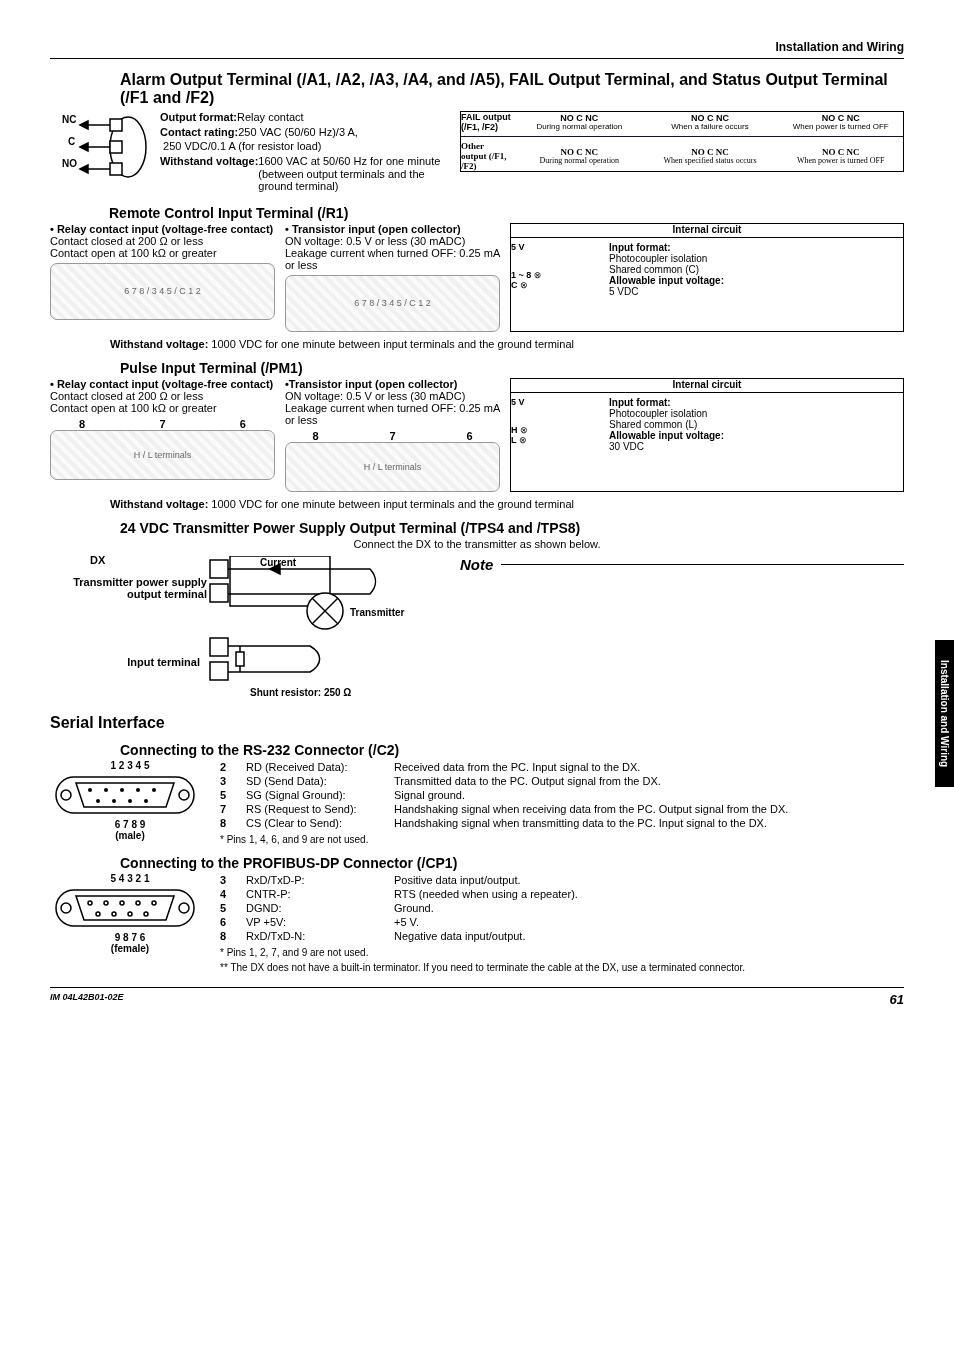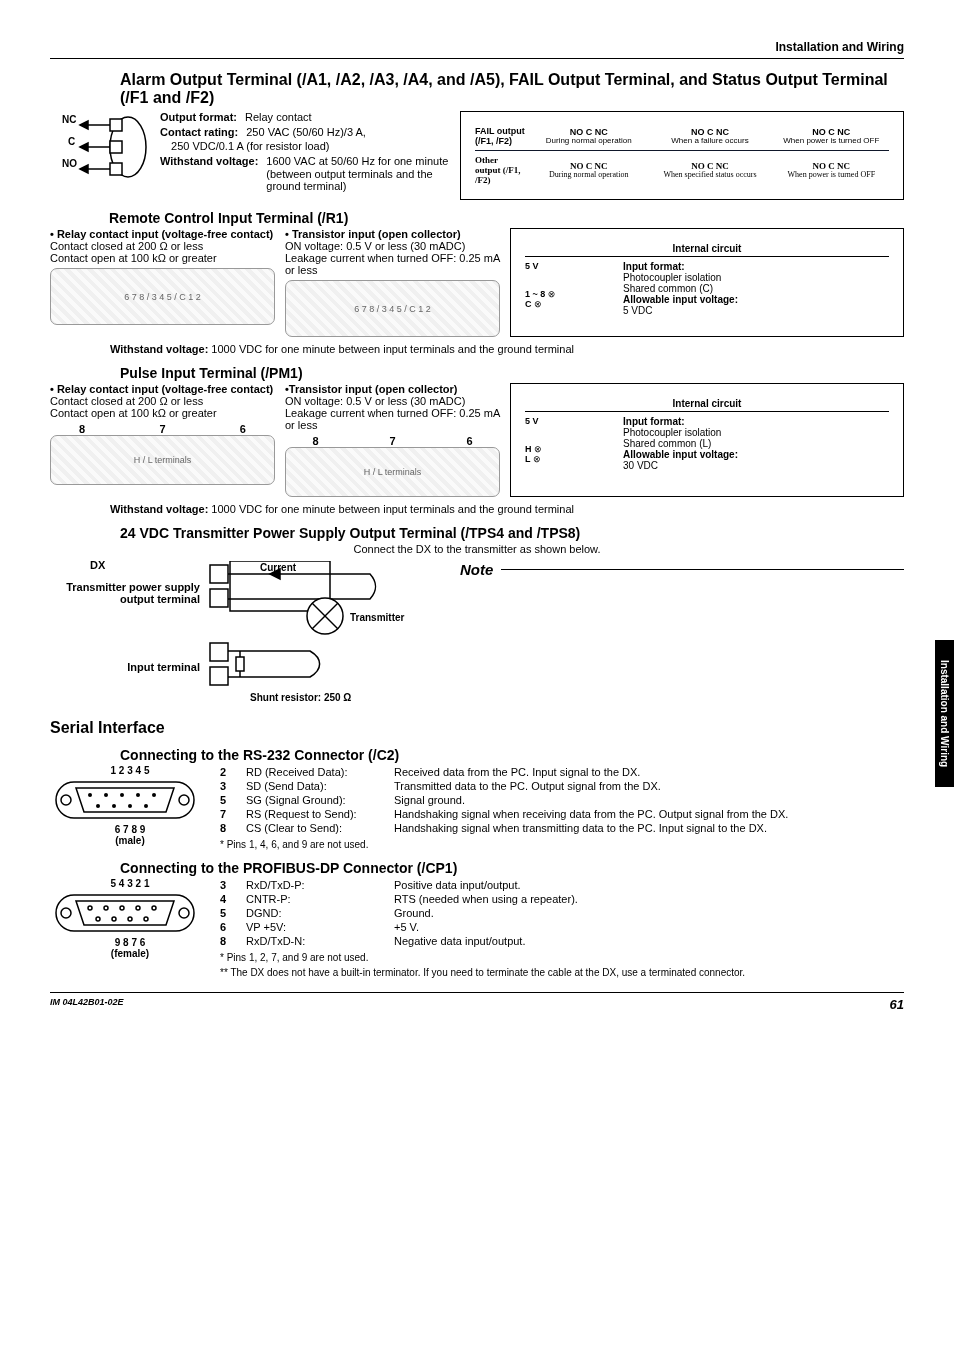--- a/index.html
+++ b/index.html
@@ -26,27 +26,27 @@
     margin: 6px 0 4px 0;
   }
   h3.sub-title {
     font-size: 14px;
     font-weight: bold;
     margin: 10px 0 2px 0;
   }
   .bold { font-weight: bold; }
   .ital { font-style: italic; font-weight: bold; font-size: 15px; }
   .row { display: flex; gap: 10px; }
-  .kv { display: flex; gap: 8px; margin-bottom: 2px; line-height: 1.15; }
+  .kv { display: flex; margin-bottom: 2px; line-height: 1.15; }
   .kv .k { font-weight: bold; white-space: nowrap; }
   .kv .v { flex: 1; }
   .tblbox {
     border: 1px solid #000;
     font-size: 9px;
-    padding: 14px;
+    padding: 0;
     display: flex;
     flex-direction: column;
     gap: 4px;
   }
   .tbl-hdr { font-weight: bold; font-size: 10px; text-align: center; border-bottom: 1px solid #000; padding-bottom: 2px;}
   .tbl-row { display: flex; gap: 6px; align-items: center; }
   .tbl-lab { font-weight: bold; font-size: 9px; width: 50px; }
   .tbl-cells { display: flex; gap: 6px; flex: 1; }
   .tbl-cell { flex:1; text-align: center; }
   .tbl-cell .top { font-weight: bold; font-size: 9px;}
@@ -281,21 +281,21 @@
 
         <circle cx="275" y="50" cy="55" r="18" fill="#fff"></circle>
         <line x1="262" y1="42" x2="288" y2="68"></line>
           <line x1="288" y1="42" x2="262" y2="68"></line>
       </g>
       <text x="40" y="8" font-size="11" font-weight="bold" stroke="none">DX</text>
       <text x="210" y="-2" font-size="10" font-weight="bold" stroke="none" transform="translate(0,12)">Current</text>
       <text x="300" y="60" font-size="10" font-weight="bold" stroke="none">Transmitter</text>
       <text x="200" y="140" font-size="10" font-weight="bold" stroke="none">Shunt resistor: 250 Ω</text>
     </svg>
-    <div style="position:absolute;left:0;top:20px;font-weight:bold;width:150px;text-align:right;font-size:11px;">Transmitter power supply output terminal</div>
+    <div style="position:absolute;left:7px;top:20px;font-weight:bold;width:150px;text-align:right;font-size:11px;">Transmitter power supply output terminal</div>
     <div style="position:absolute;left:0;top:100px;font-weight:bold;width:150px;text-align:right;font-size:11px;">Input terminal</div>
   </div>
   <div style="flex:1;">
     <div class="note-line">
         <span class="ital">Note</span>
       </div>
   </div>
 </div>
 
 <h2 class="section-title">Serial Interface</h2>

